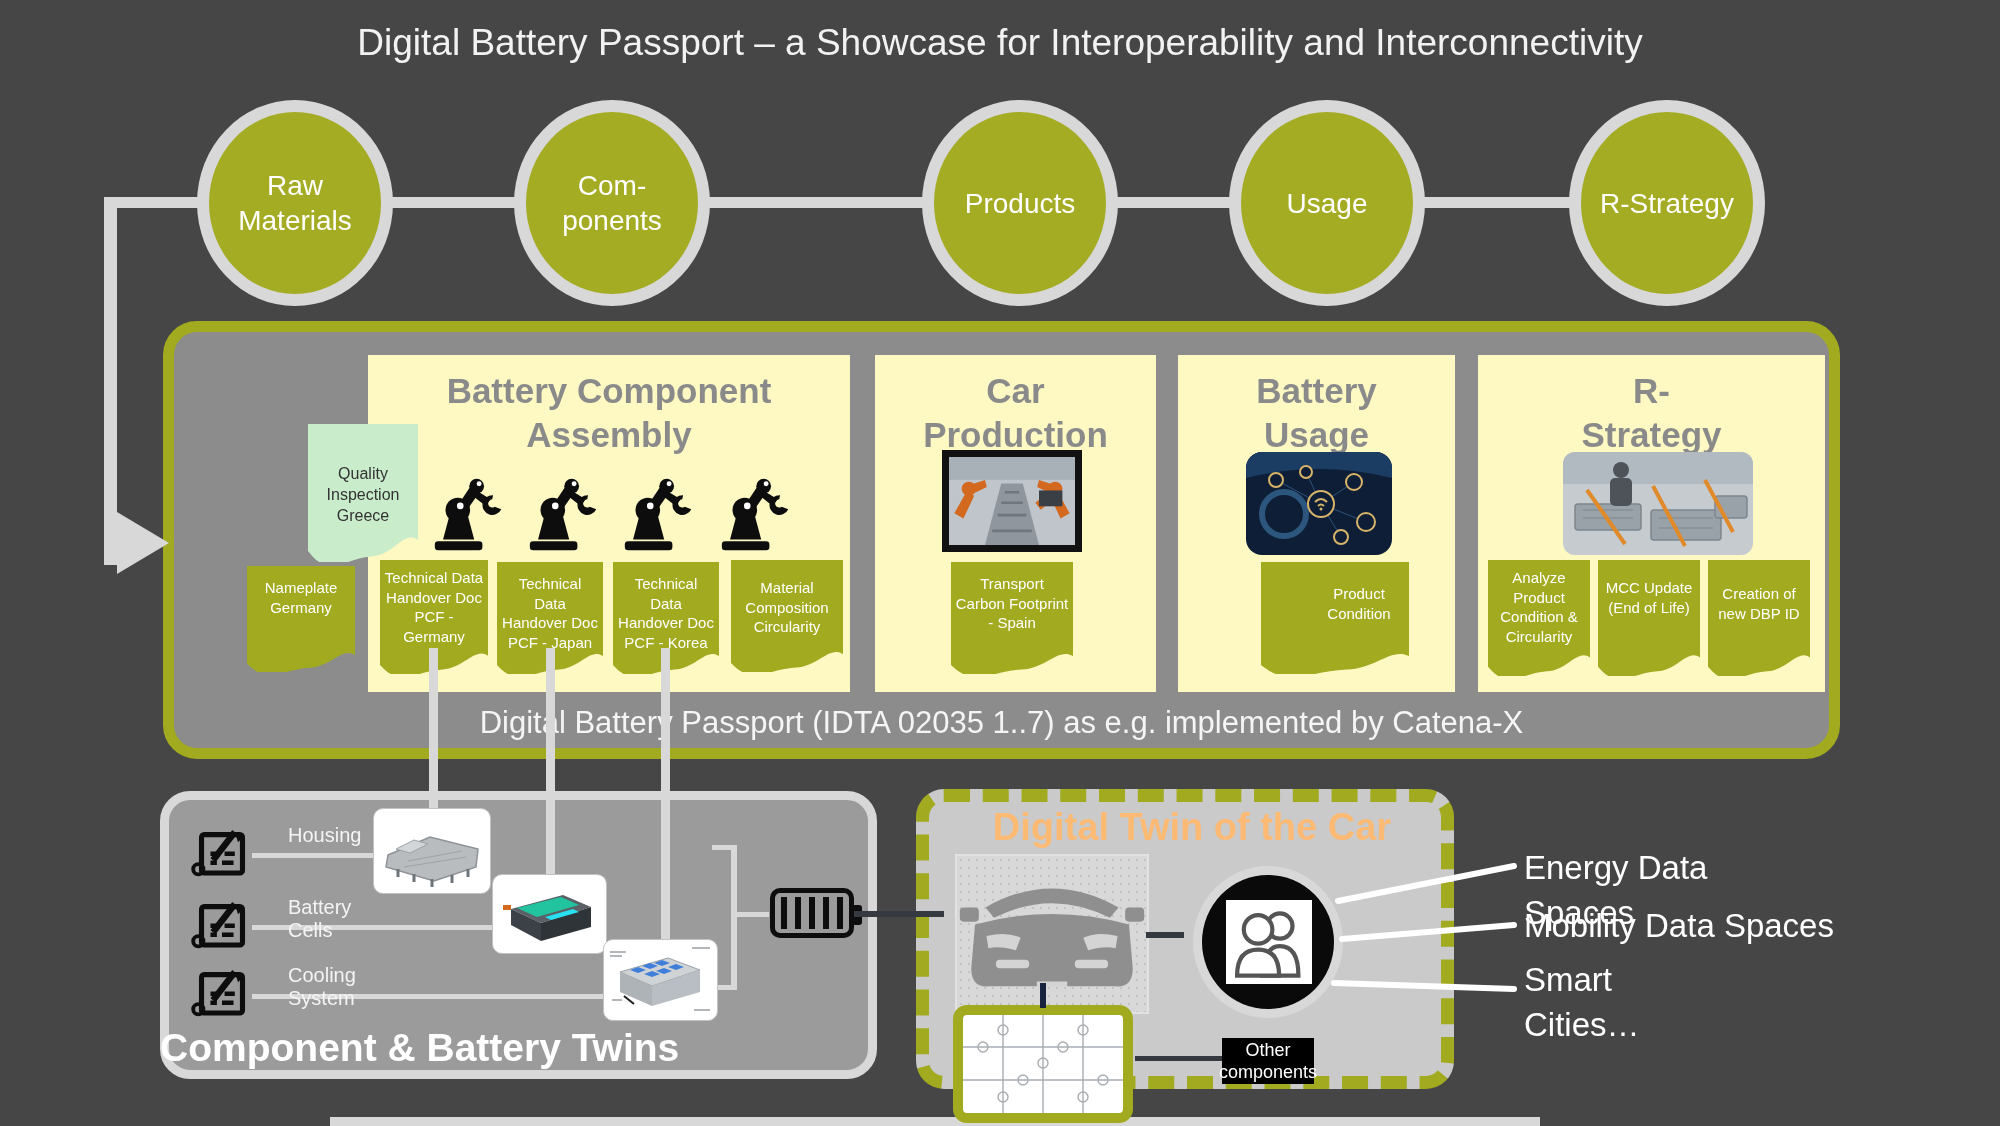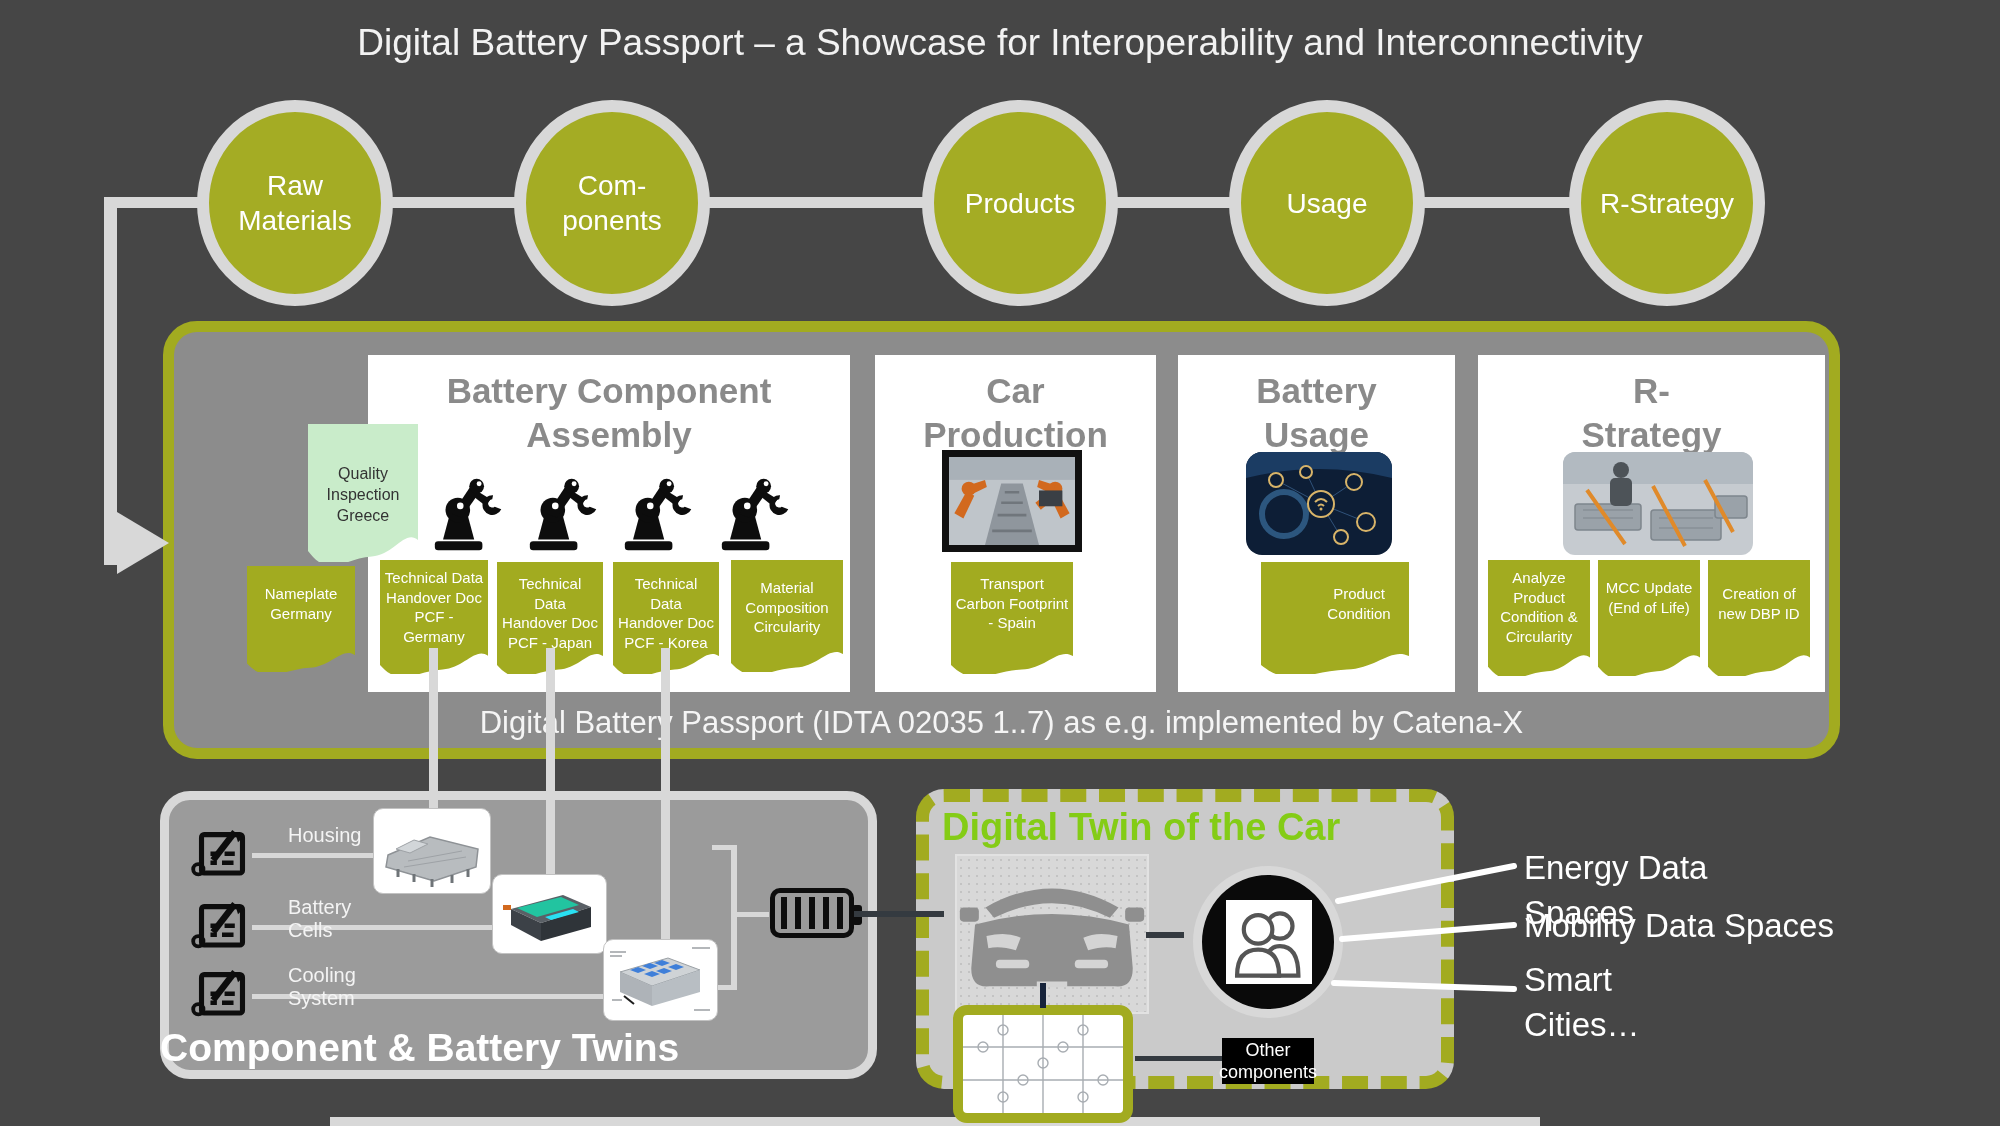--- a/index.html
+++ b/index.html
@@ -18,21 +18,21 @@
 
   
   .circle{width:196px;height:206px;border-radius:50%;background:#a4ac24;border:12px solid #d8d8d8;
           display:flex;align-items:center;justify-content:center;text-align:center;color:#fff;
           font-size:28px;line-height:1.25;z-index:3;box-sizing:border-box;}
   .circle .lbl{width:135px;}
 
   
   .big-box{left:163px;top:321px;width:1677px;height:438px;background:#8c8c8c;border:11px solid #a2ab20;
            border-radius:34px;z-index:2;box-sizing:border-box;}
-  .panel{background:#ffffff;z-index:3;}
+  .panel{background:#fef9c3;z-index:3;}
   .panel-title{color:#8a8a8a;font-weight:bold;font-size:35px;line-height:1.25;text-align:center;
                padding-top:14px;margin:0 auto;}
   .caption{left:163px;top:705px;width:1677px;text-align:center;color:#f5f5f5;font-size:31px;z-index:4;}
 
   
   .ribbon{z-index:5;}
   .ribbon svg.bg{position:absolute;left:0;top:0;width:100%;height:100%;}
   .ribbon .rtext{position:relative;text-align:center;color:#fff;font-size:15px;line-height:1.3;
                  padding:8px 4px 0 4px;}
   .sticky .rtext{color:#333;font-size:16px;padding-top:40px;}
@@ -51,21 +51,21 @@
   .battery{left:770px;top:888px;width:84px;height:50px;border:5px solid #0d0d0d;border-radius:10px;
            background:#9b9b9b;z-index:5;box-sizing:border-box;}
   .battery:after{content:"";position:absolute;right:-13px;top:12px;width:10px;height:20px;
                  background:#0d0d0d;border-radius:3px;}
   .battery .bars{position:absolute;left:6px;top:4px;right:6px;bottom:4px;
                  background:repeating-linear-gradient(90deg,#0d0d0d 0 6px,transparent 6px 14px);}
 
   
   .dtwin-box{left:916px;top:789px;width:538px;height:300px;background:#cacaca;
              border:13px dashed #a2ab20;border-radius:28px;z-index:3;box-sizing:border-box;}
-  .dtwin-title{left:942px;top:806px;width:500px;color:#84cc16;font-weight:bold;font-size:38px;z-index:5;}
+  .dtwin-title{left:942px;top:806px;width:500px;color:#fdba74;font-weight:bold;font-size:38px;z-index:5;text-align:center;}
   .car-area{left:955px;top:854px;width:190px;height:156px;background-color:#d8d8d8;
             background-image:radial-gradient(#c3c3c3 1.2px,transparent 1.2px);background-size:8px 8px;
             border:2px solid #e2e2e2;z-index:4;}
   .people-ring{left:1193px;top:866px;width:150px;height:152px;border-radius:50%;background:#0a0a0a;
                border:9px solid #d8d8d8;z-index:4;box-sizing:border-box;}
   .people-sq{position:absolute;left:24px;top:25px;width:86px;height:84px;background:#fff;}
   .puzzle{left:953px;top:1005px;width:180px;height:118px;background:#fff;border:10px solid #a2ab20;
           border-radius:14px;z-index:6;box-sizing:border-box;}
   .other-box{left:1222px;top:1038px;width:92px;height:46px;background:#000;color:#fff;font-size:18px;
              line-height:1.25;text-align:center;z-index:5;display:flex;align-items:center;justify-content:center;}
@@ -193,21 +193,21 @@
     <svg class="bg" viewBox="0 0 100 100" preserveAspectRatio="none">
         <path fill="#c9ecca" d="M0 0 H100 V84 C88 76 78 95 58 96 C38 97 26 107 10 100 C6 98 3 95 0 92 Z"></path>
       </svg>
     <div class="rtext">Quality Inspection Greece</div>
   </div>
 
   <div class="abs ribbon" style="left:247px;top:566px;width:108px;height:106px;">
     <svg class="bg" viewBox="0 0 100 100" preserveAspectRatio="none">
         <path fill="#a2ab20" d="M0 0 H100 V84 C88 76 78 95 58 96 C38 97 26 107 10 100 C6 98 3 95 0 92 Z"></path>
       </svg>
-    <div class="rtext" style="padding-top:18px;">Nameplate Germany</div>
+    <div class="rtext" style="padding-top:12px;">Nameplate Germany</div>
   </div>
   <div class="abs ribbon" style="left:380px;top:560px;width:108px;height:114px;">
     <svg class="bg" viewBox="0 0 100 100" preserveAspectRatio="none">
         <path fill="#a2ab20" d="M0 0 H100 V84 C88 76 78 95 58 96 C38 97 26 107 10 100 C6 98 3 95 0 92 Z"></path>
       </svg>
     <div class="rtext">Technical Data Handover Doc PCF - Germany</div>
   </div>
   <div class="abs ribbon" style="left:497px;top:562px;width:106px;height:112px;">
     <svg class="bg" viewBox="0 0 100 100" preserveAspectRatio="none">
         <path fill="#a2ab20" d="M0 0 H100 V84 C88 76 78 95 58 96 C38 97 26 107 10 100 C6 98 3 95 0 92 Z"></path>

